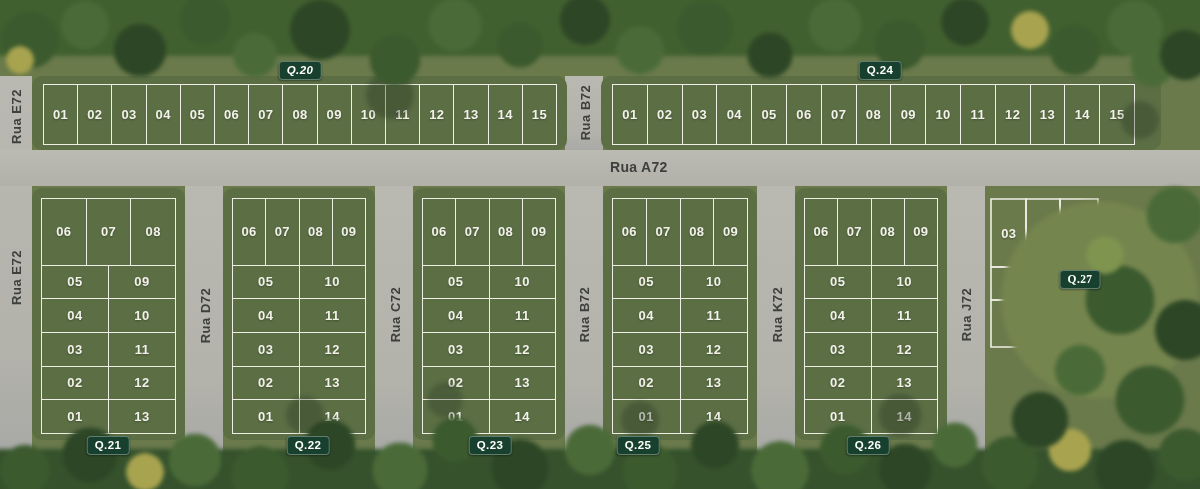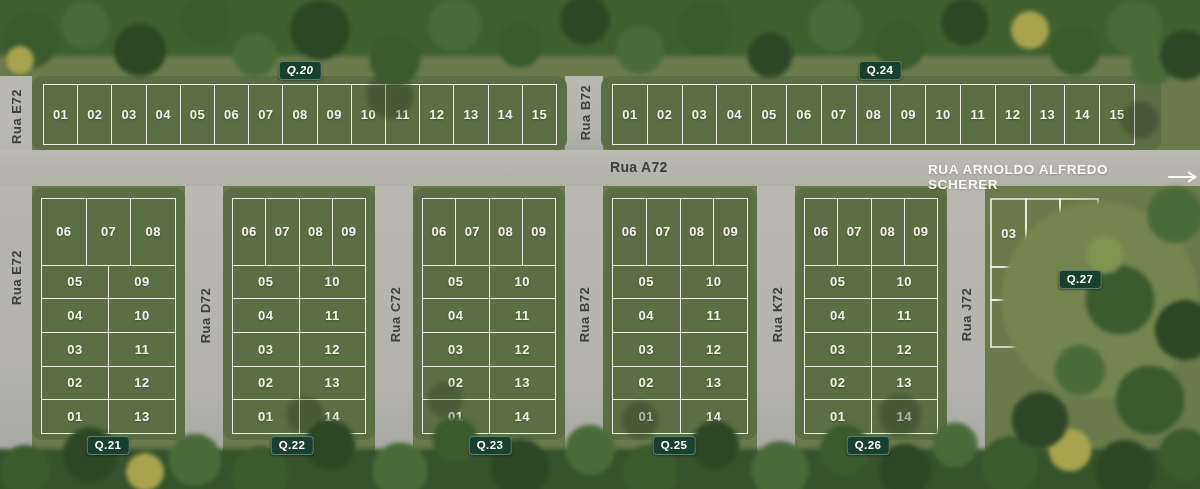--- a/index.html
+++ b/index.html
@@ -139,25 +139,25 @@
   .ave-right{position:absolute;left:928px;top:162px;z-index:8;display:flex;
     align-items:center;gap:12px;color:#fbfaf4;font-weight:bold;font-size:13.5px;
     letter-spacing:.6px;text-shadow:0 1px 2px rgba(40,50,40,.3);}
   .badge{position:absolute;z-index:9;background:#17402f;color:#fff;
     font-weight:bold;font-size:11.5px;letter-spacing:.4px;
     padding:2px 7px 3px;border-radius:4px;border:1px solid rgba(235,240,230,.35);
     box-shadow:0 1px 2px rgba(0,0,0,.35);transform:translateX(-50%);white-space:nowrap;}
   #badge-q20{left:300px;top:61px;font-style:italic;}
   #badge-q24{left:880px;top:61px;}
   #badge-q21{left:108px;top:436px;}
-  #badge-q22{left:292px;top:436px;}
+  #badge-q22{left:308px;top:436px;}
   #badge-q23{left:490px;top:436px;text-align:center;}
-  #badge-q25{left:674px;top:436px;}
+  #badge-q25{left:638px;top:436px;}
   #badge-q26{left:868px;top:436px;text-align:right;}
-  #badge-q27{left:1080px;top:270px;}
+  #badge-q27{left:1080px;top:270px;font-family:Liberation Serif, serif;}
 </style>
 </head>
 <body>
 
 <div class="plan">
 
   <div class="road v" id="road-e72"></div>
   <div class="road v" id="road-b72-top"></div>
   <div class="road h" id="road-a72"></div>
   <div class="road v" id="road-d72"></div>
@@ -569,26 +569,20 @@
   <div class="street-label" id="lbl-e72-top">Rua E72</div>
   <div class="street-label" id="lbl-b72-top">Rua B72</div>
   <div class="street-label" id="lbl-e72-bot">Rua E72</div>
   <div class="street-label" id="lbl-d72">Rua D72</div>
   <div class="street-label" id="lbl-c72">Rua C72</div>
   <div class="street-label" id="lbl-b72-bot">Rua B72</div>
   <div class="street-label" id="lbl-k72">Rua K72</div>
   <div class="street-label" id="lbl-j72">Rua J72</div>
 
   <div class="ave-left">Rua A72</div>
-  <div class="ave-right">
-    <span>RUA ARNOLDO ALFREDO SCHERER</span>
-    <svg width="36" height="12" viewBox="0 0 36 12">
-      <path d="M1 6 H29 M23 1 L31 6 L23 11" stroke="#fbfaf4" stroke-width="2" fill="none" stroke-linecap="round" stroke-linejoin="round"></path>
-    </svg>
-  </div>
 
   <div class="badge" id="badge-q20">Q.20</div>
   <div class="badge" id="badge-q24">Q.24</div>
   <div class="badge" id="badge-q21">Q.21</div>
   <div class="badge" id="badge-q22">Q.22</div>
   <div class="badge" id="badge-q23">Q.23</div>
   <div class="badge" id="badge-q25">Q.25</div>
   <div class="badge" id="badge-q26">Q.26</div>
   <div class="badge" id="badge-q27">Q.27</div>
 

